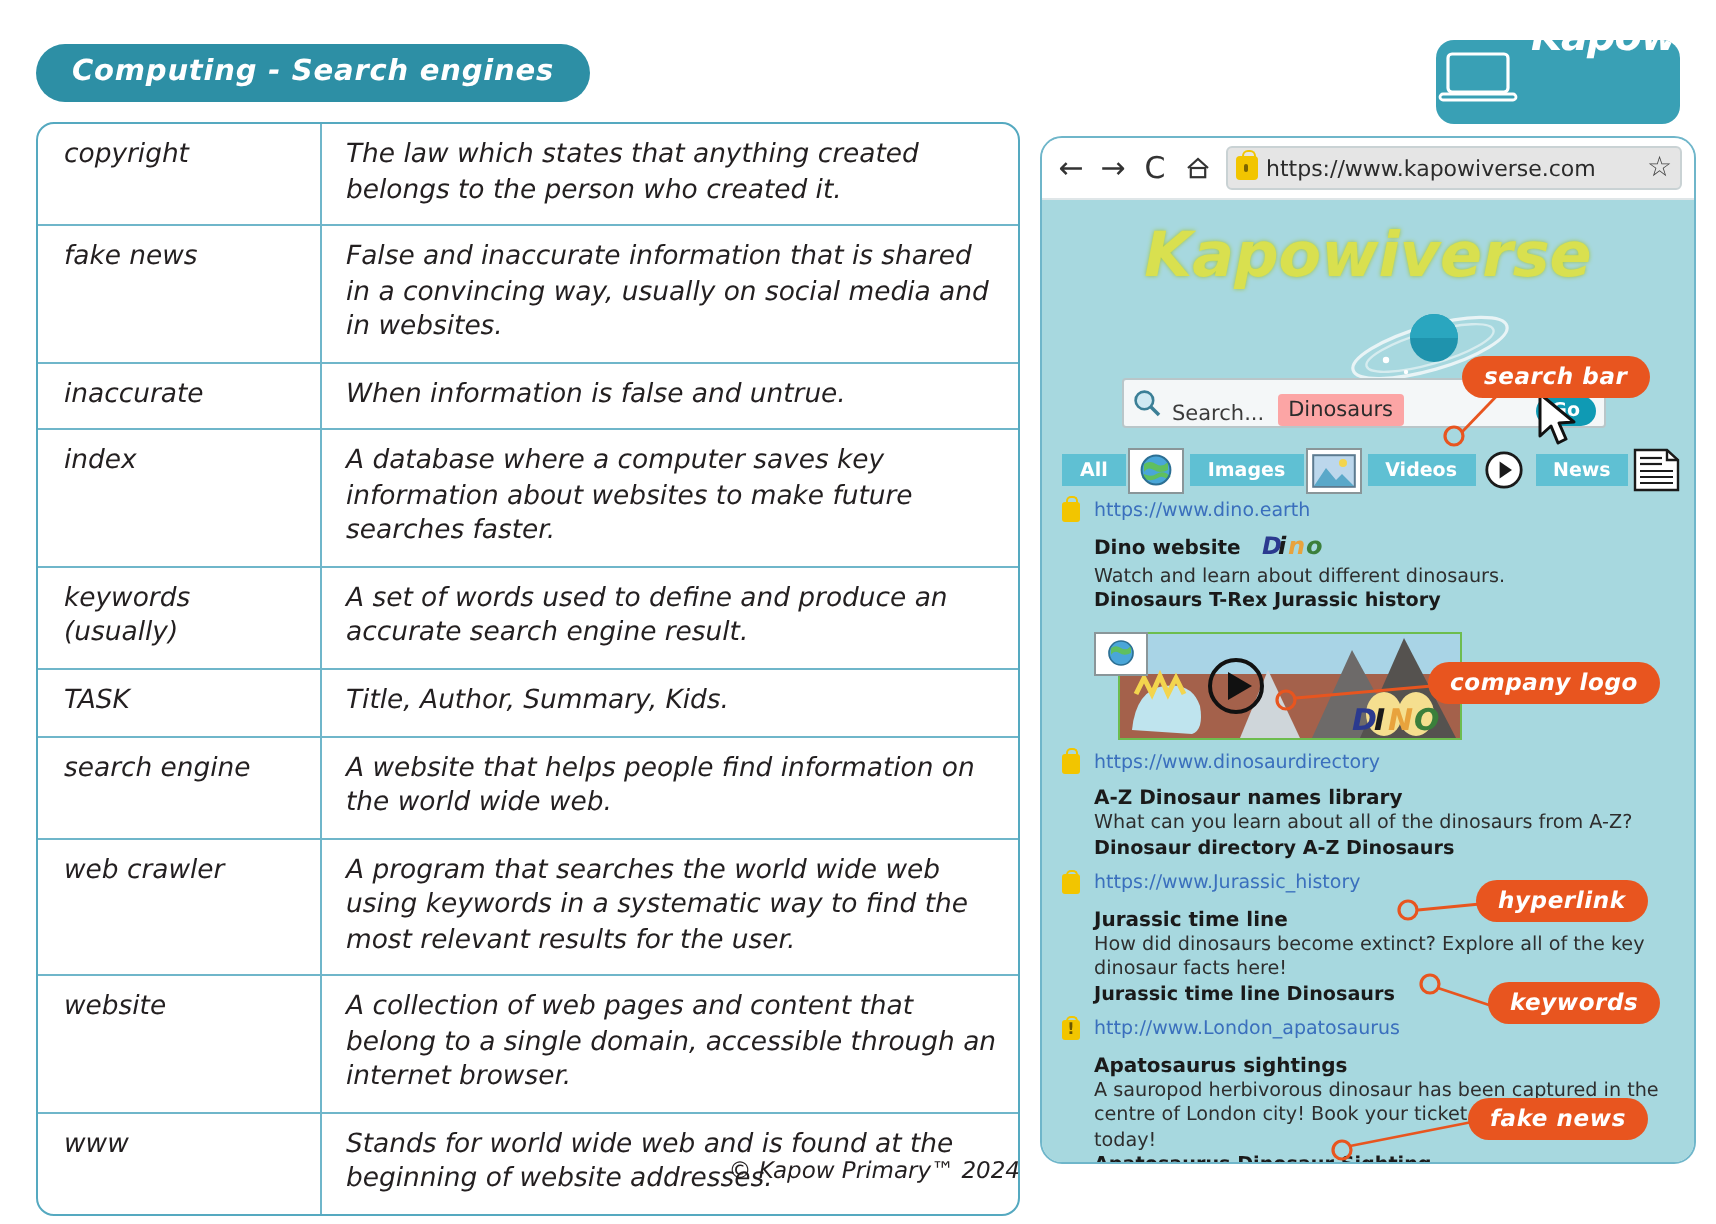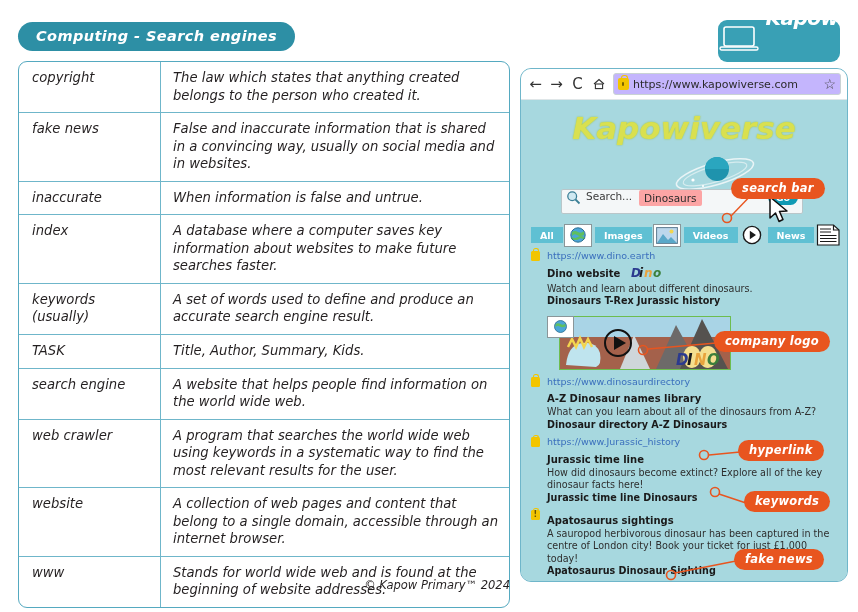--- a/index.html
+++ b/index.html
@@ -109,21 +109,21 @@
     padding:0 6px;
     border-bottom:1px solid #dfe6e8;
   }
   .nav-ico{
     width:17px;height:19px;flex:0 0 auto;
     display:flex;align-items:center;justify-content:center;
     color:#333;font-size:15px;line-height:1;
   }
   #url-field{
     flex:1;height:20px;margin-left:2px;
-    background:#c4b5fd;border:1px solid #c9d2d4;border-radius:3px;
+    background:#e5e5e5;border:1px solid #c9d2d4;border-radius:3px;
     display:flex;align-items:center;gap:4px;padding:0 4px;
     overflow:hidden;
   }
   #lock-badge{
     width:11px;height:12px;background:#f2c500;border-radius:2px;
     position:relative;flex:0 0 auto;
   }
   #lock-badge:before{
     content:"";position:absolute;left:3px;top:-3px;width:5px;height:5px;
     border:1.3px solid #f2c500;border-bottom:none;
@@ -148,21 +148,21 @@
     color:#d9e04f;
     text-shadow:0 0 2px #9ec43f;
     letter-spacing:0px;
   }
   #planet{position:absolute;left:148px;top:50px;}
 
   
   #searchbar-wrap{
     position:absolute;left:40px;top:89px;width:232px;height:23px;
     background:#f4f7f8;border:1px solid #b9c6c9;border-radius:2px;
-    display:flex;align-items:flex-start;padding:0 4px;gap:5px;
+    display:flex;align-items:flex-end;padding:0 4px;gap:5px;
   }
   #mag-ico{flex:0 0 auto;}
   #search-label{
     font-family:"DejaVu Sans", sans-serif;font-size:10.5px;color:#3b3b3b;
   }
   #search-value{
     font-family:"DejaVu Sans", sans-serif;font-size:10.5px;color:#2b2b2b;
     background:#fca5a5;border-radius:2px;padding:2px 5px;margin-left:2px;
   }
   #go-btn{
@@ -480,20 +480,21 @@
         <div class="result">
           <span class="res-lock"></span>
           <div class="res-url">https://www.Jurassic_history</div>
           <div class="res-title">Jurassic time line</div>
           <div class="res-desc">How did dinosaurs become extinct? Explore all of the key dinosaur facts here!</div>
           <div class="res-keys">Jurassic time line   Dinosaurs</div>
         </div>
 
         <div class="result">
           <span class="res-lock warn"></span>
+          <div class="res-url">http://www.London_apatosaurus</div>
           <div class="res-title">Apatosaurus sightings</div>
           <div class="res-desc">A sauropod herbivorous dinosaur has been captured in the centre of London city! Book your ticket for just £1,000 today!</div>
           <div class="res-keys">Apatosaurus   Dinosaur Sighting</div>
         </div>
 
       </div>
     </div>
   </div>
 
   <svg class="anno-svg">

